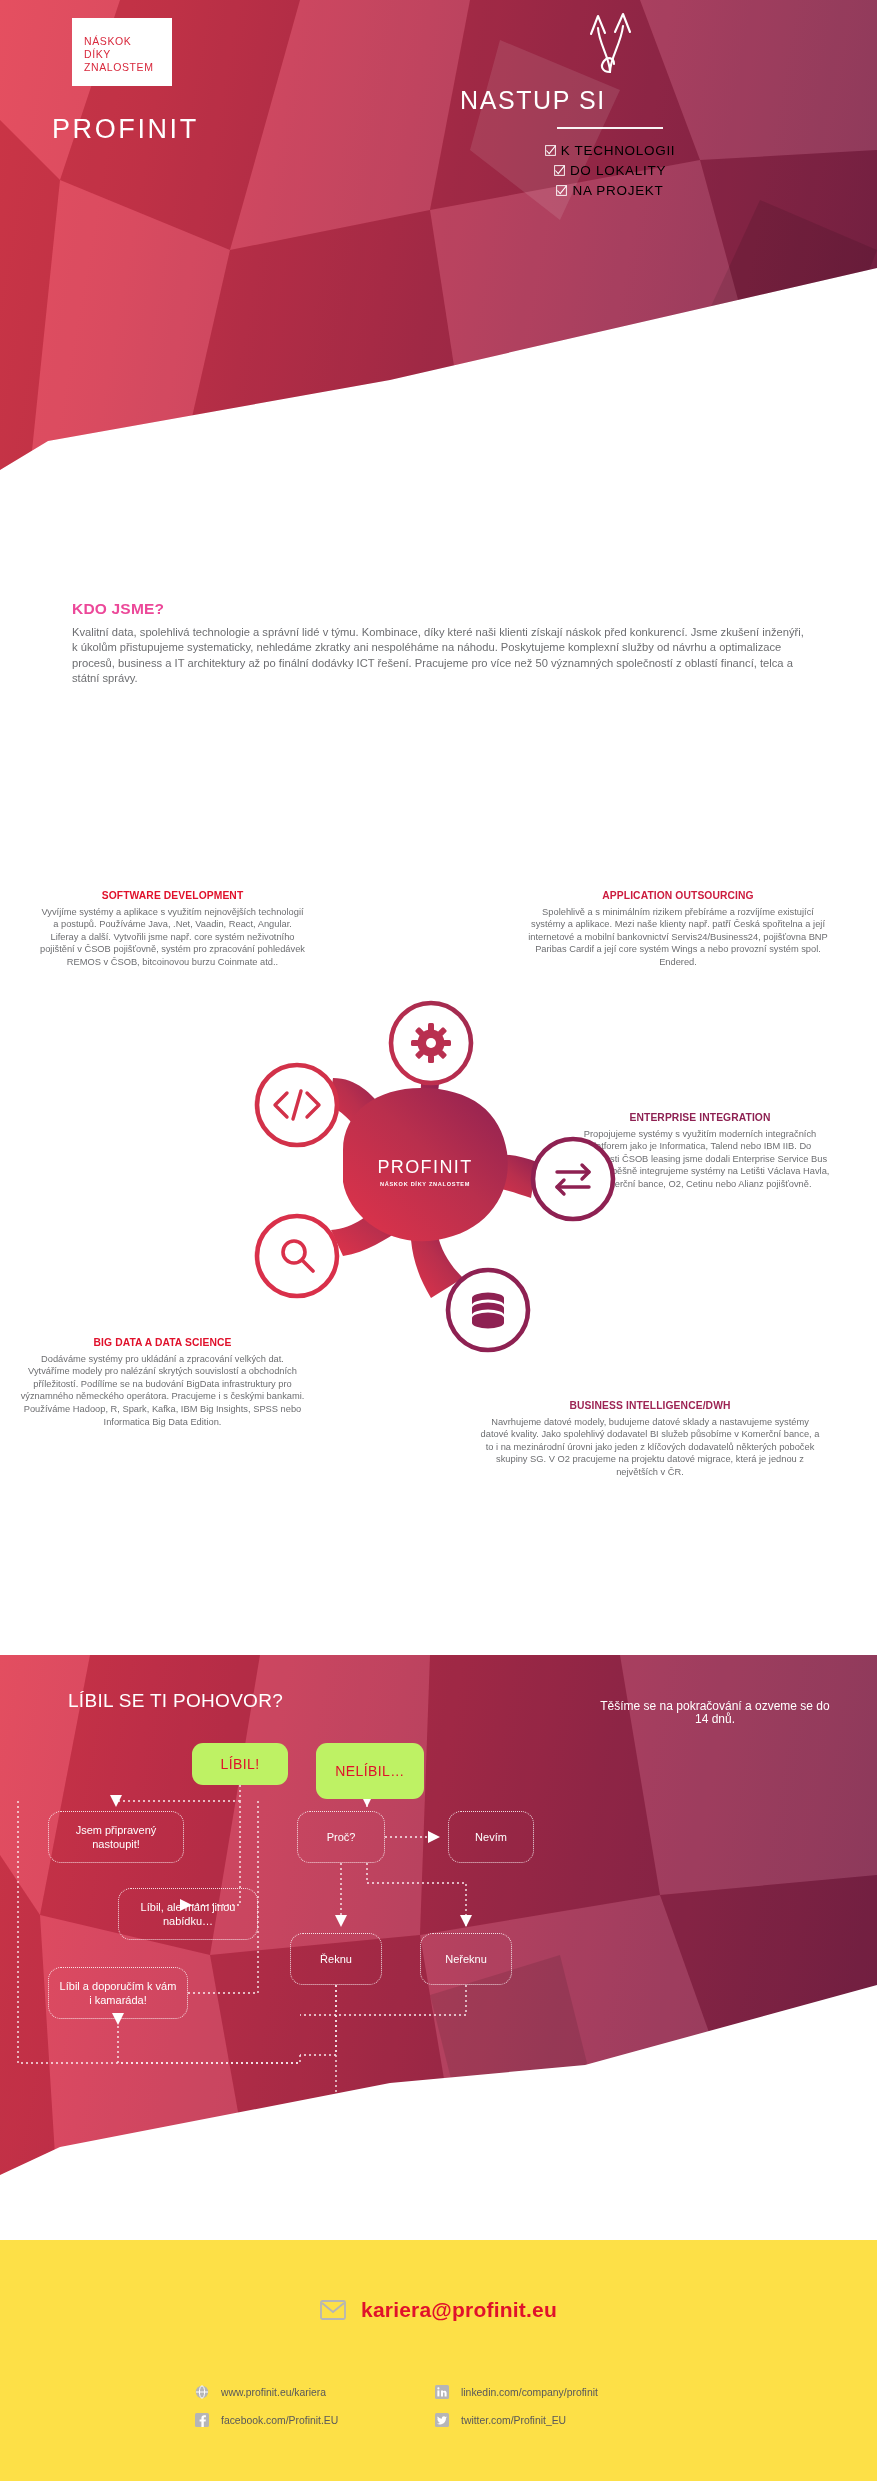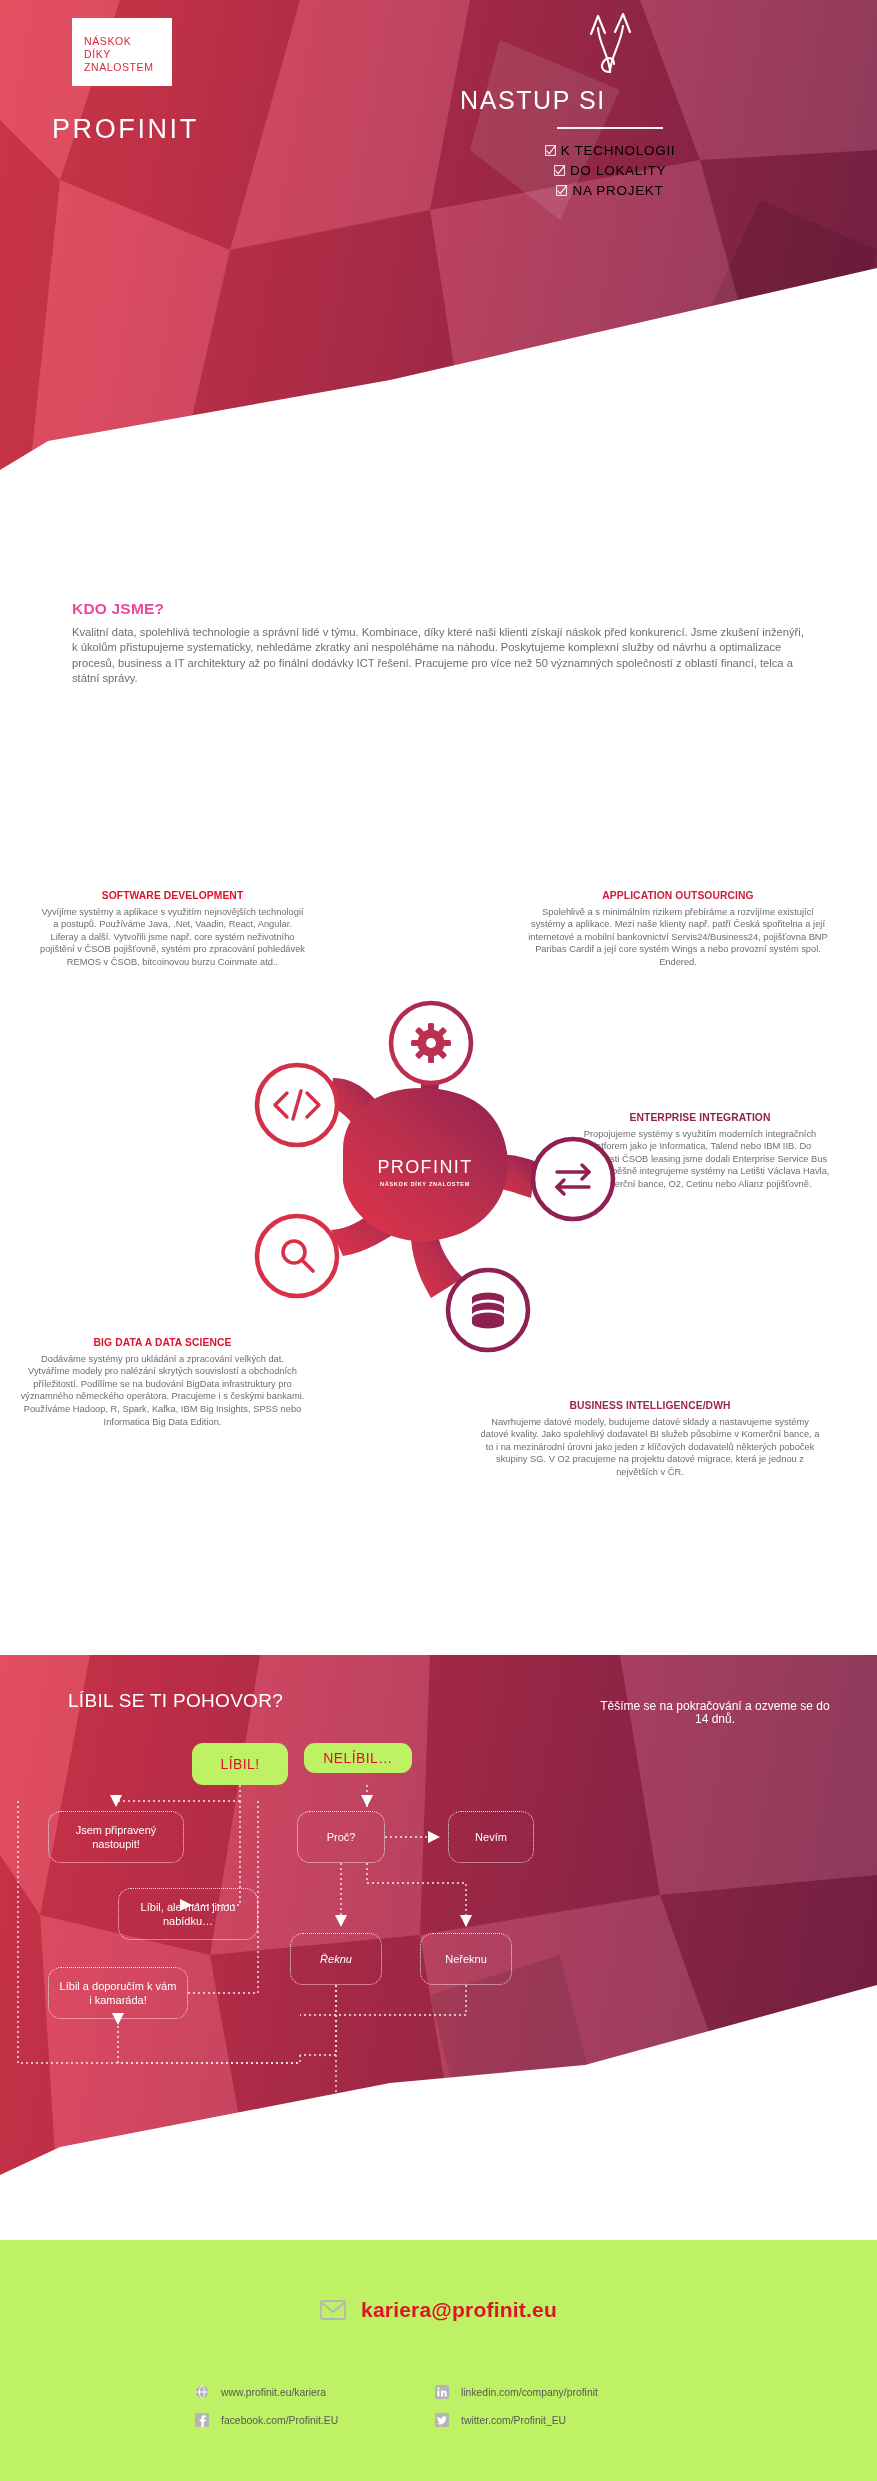--- a/index.html
+++ b/index.html
@@ -95,40 +95,40 @@
     position:absolute;left:600px;top:45px;width:230px;color:#fff;font-size:12px;line-height:13.4px;
     text-align:center;font-weight:400;
   }
 
   .pill{
     position:absolute;background:#bef264;border-radius:11px;
     display:flex;align-items:center;justify-content:center;
     color:#e0112b;font-size:14px;font-weight:400;letter-spacing:.4px;
   }
   #pill-libil{left:192px;top:88px;width:96px;height:42px;}
-  #pill-nelibil{left:304px;top:88px;width:108px;height:30px;}
+  #pill-nelibil{left:316px;top:88px;width:108px;height:56px;}
 
   .node{
     position:absolute;border:1.4px dotted rgba(255,255,255,.85);border-radius:13px;
     display:flex;align-items:center;justify-content:center;text-align:center;
     color:#fff;font-size:11px;line-height:14px;font-weight:400;padding:4px 8px;
     box-sizing:border-box;
   }
   #node-pripraveny{left:48px;top:156px;width:136px;height:52px;}
   #node-jinou{left:118px;top:233px;width:140px;height:52px;}
   #node-doporucim{left:48px;top:312px;width:140px;height:52px;}
   #node-proc{left:297px;top:156px;width:88px;height:52px;}
   #node-nevim{left:448px;top:156px;width:86px;height:52px;}
-  #node-reknu{left:290px;top:278px;width:92px;height:52px;font-style:italic;}
+  #node-reknu{left:290px;top:278px;width:92px;height:52px;}
   #node-nereknu{left:420px;top:278px;width:92px;height:52px;}
 
   .flow-svg{position:absolute;left:0;top:0;width:877px;height:580px;pointer-events:none;}
 
   
-  .footer{position:absolute;left:0;top:2240px;width:877px;height:241px;background:#bef264;}
+  .footer{position:absolute;left:0;top:2240px;width:877px;height:241px;background:#fde047;}
   .mail{
     position:absolute;left:0;top:58px;width:877px;text-align:center;
     display:flex;align-items:center;justify-content:center;gap:15px;
   }
   .mail-text{color:#e0112b;font-size:21px;font-weight:700;letter-spacing:.2px;}
   .links{
     position:absolute;left:195px;top:145px;width:520px;
     display:grid;grid-template-columns:240px 280px;grid-row-gap:14px;
   }
   .lnk{display:flex;align-items:center;gap:12px;color:#58585b;font-size:10.4px;}

